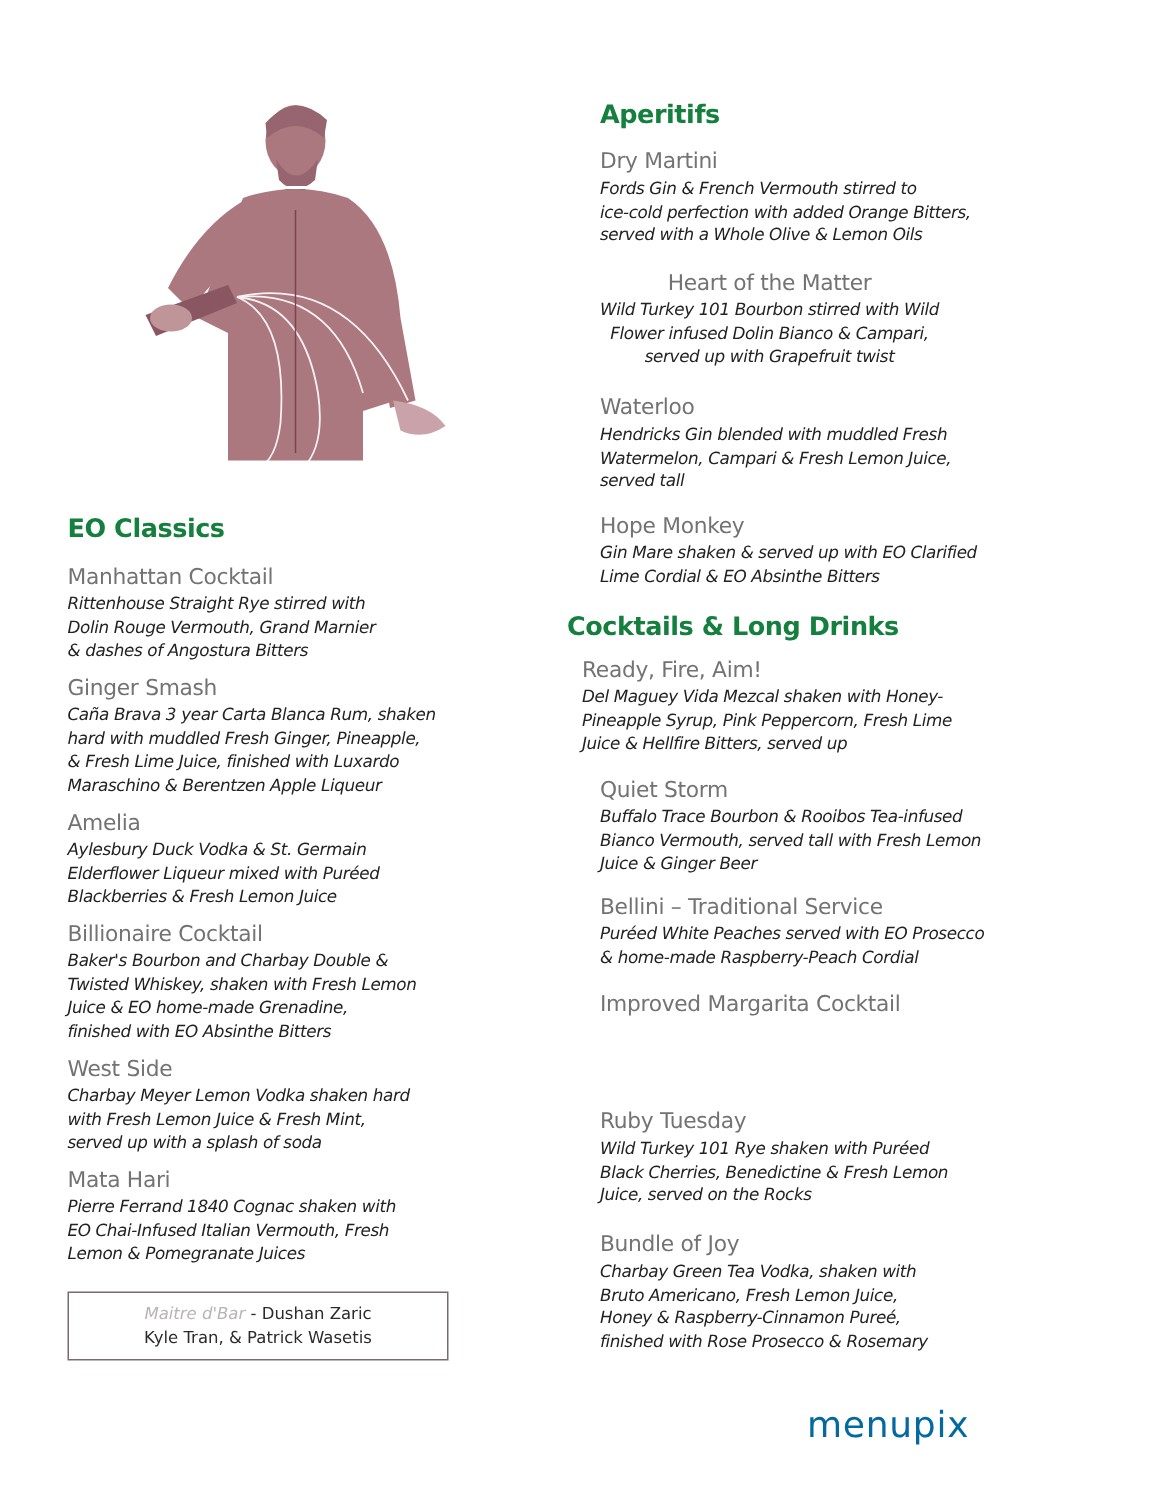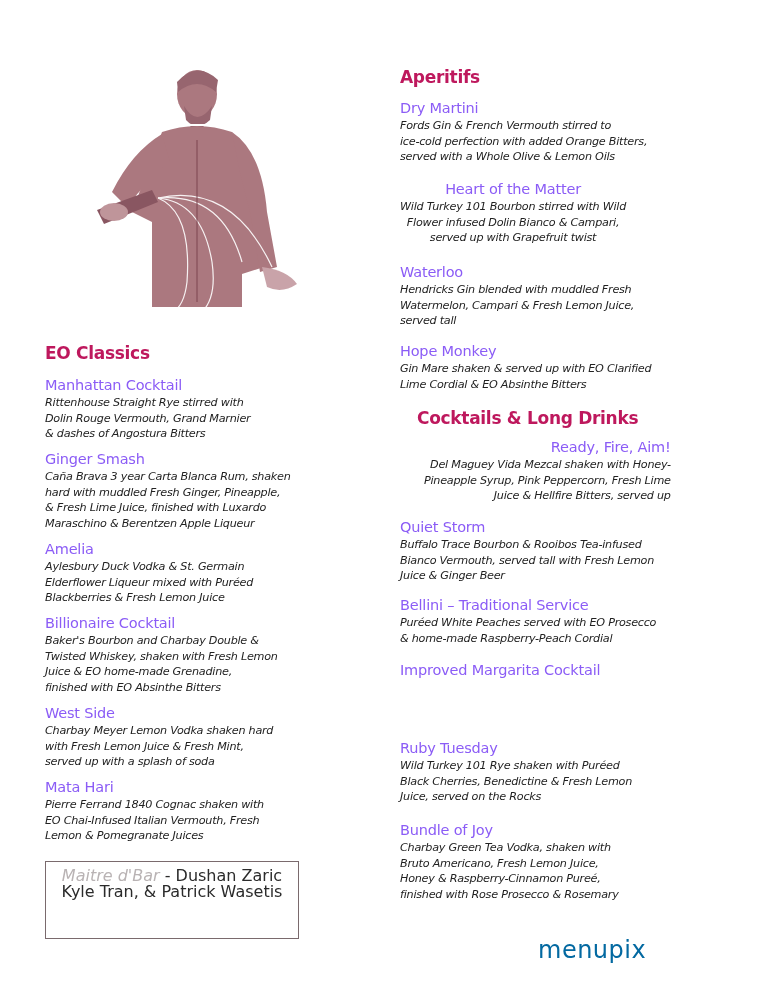--- a/index.html
+++ b/index.html
@@ -1,29 +1,29 @@
 <!DOCTYPE html>
 <html><head>
 <meta charset="utf-8">
 <style>
   html, body { margin: 0; padding: 0; background: #ffffff; }
   body { width: 768px; height: 994px; position: relative; overflow: hidden;
          font-family: "DejaVu Sans", sans-serif; }
   .illustration { position: absolute; left: 92px; top: 62px; width: 210px; height: 258px; }
   .section-title { font-family: "DejaVu Sans", sans-serif; font-weight: bold;
-                   color: #be185d; font-size: 17px; letter-spacing: -0.3px; margin: 0; }
+                   color: #15803d; font-size: 17px; letter-spacing: -0.3px; margin: 0; }
   .item { margin: 0; }
-  .item-name { font-family: "DejaVu Sans", sans-serif; color: #8b5cf6;
+  .item-name { font-family: "DejaVu Sans", sans-serif; color: #737373;
                font-size: 14.5px; letter-spacing: -0.2px; line-height: 19px; white-space: nowrap; }
   .item-desc { font-family: "DejaVu Sans", sans-serif; font-style: italic; color: #222222;
                font-size: 11.2px; line-height: 15.6px; letter-spacing: -0.25px; white-space: pre-line; }
   .abs { position: absolute; }
-  .staff-box { position: absolute; left: 45px; top: 861px; width: 254px; height: 78px;
+  .staff-box { position: absolute; left: 45px; top: 861px; width: 254px; height: 46px;
                border: 1.5px solid #7a6a6d; box-sizing: border-box; text-align: center;
-               padding-top: 6px; font-size: 16px; line-height: 15.5px; color: #2b2b2b; }
+               padding-top: 6px; font-size: 11px; line-height: 15.5px; color: #2b2b2b; }
   .staff-role { font-style: italic; color: #b9b3b4; }
   .watermark { position: absolute; left: 538px; top: 936px; font-size: 24px;
                color: #0369a1; letter-spacing: 0.5px; font-family: "DejaVu Sans", sans-serif; }
 </style>
 </head>
 <body>
 
 <svg class="illustration" viewBox="0 0 210 258">
   <g fill="#a36a72" opacity="0.9">
 
@@ -121,23 +121,23 @@
   <div class="item-desc">Hendricks Gin blended with muddled Fresh
 Watermelon, Campari &amp; Fresh Lemon Juice,
 served tall</div>
 </div>
 <div class="item abs" style="left:400px; top:342px;">
   <div class="item-name">Hope Monkey</div>
   <div class="item-desc">Gin Mare shaken &amp; served up with EO Clarified
 Lime Cordial &amp; EO Absinthe Bitters</div>
 </div>
 
-<h2 class="section-title abs" style="left:417px; top:408px;">Cocktails &amp; Long Drinks</h2>
+<h2 class="section-title abs" style="left:378px; top:408px;">Cocktails &amp; Long Drinks</h2>
 
-<div class="item abs" style="left:424px; top:438px;text-align:right;">
+<div class="item abs" style="left:388px; top:438px;">
   <div class="item-name">Ready, Fire, Aim!</div>
   <div class="item-desc">Del Maguey Vida Mezcal shaken with Honey-
 Pineapple Syrup, Pink Peppercorn, Fresh Lime
 Juice &amp; Hellfire Bitters, served up</div>
 </div>
 <div class="item abs" style="left:400px; top:518px;">
   <div class="item-name">Quiet Storm</div>
   <div class="item-desc">Buffalo Trace Bourbon &amp; Rooibos Tea-infused
 Bianco Vermouth, served tall with Fresh Lemon
 Juice &amp; Ginger Beer</div>

